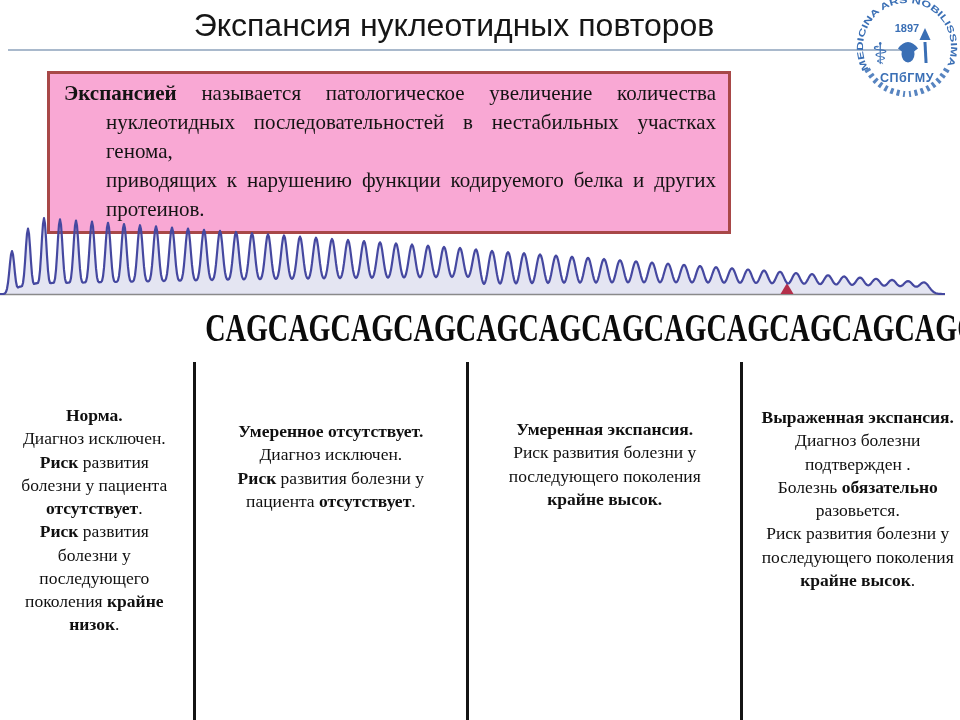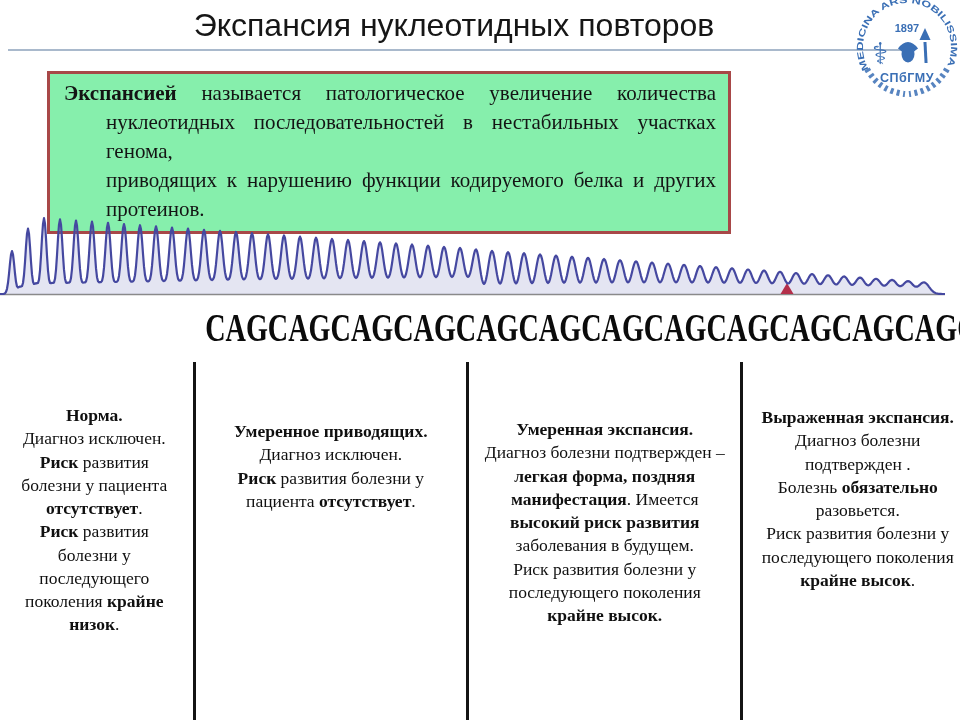--- a/index.html
+++ b/index.html
@@ -18,21 +18,21 @@
     background:var(--rule-color,#a9b9cc);
   }
   .logo{position:absolute;left:853px;top:-3px;width:108px;height:108px;}
   .logo text{fill:var(--logo-blue,#3a6fb5);font-family:"Liberation Sans",sans-serif;}
   .logo .ln{stroke:var(--logo-blue,#3a6fb5);fill:none;}
   .logo .fl{fill:var(--logo-blue,#3a6fb5);}
   
   .def-box{
     position:absolute;left:47px;top:71px;width:684px;box-sizing:border-box;
     border:3px solid var(--box-border,#a84848);
-    padding:5px 12px 7px 14px;background:#86efac;
+    padding:5px 12px 7px 14px;background:#f9a8d4;
   }
   .def-box .dline{
     font-size:21px;line-height:29px;text-align:justify;text-align-last:justify;
     color:#141414;
   }
   .def-box .dline.ind{padding-left:42px;}
   .def-box .dline.last{text-align-last:left;}
   .def-box b{font-weight:bold;}
   
   .wave{position:absolute;left:0;top:212px;width:945px;height:88px;}
@@ -100,27 +100,26 @@
 </div>
 
 <div class="cols">
   <div class="col col-1">
       <p><span style="font-weight: bold; text-align: right;">Норма.</span></p>
       <p><span>Диагноз исключен.</span></p>
       <p><span style="font-weight: bold;">Риск</span><span> развития болезни у пациента </span><span style="font-weight: bold;">отсутствует</span><span>.</span></p>
       <p><span style="font-weight: bold;">Риск</span><span> развития болезни у последующего поколения </span><span style="font-weight: bold;">крайне низок</span><span>.</span></p>
     </div>
   <div class="col col-2">
-      <p><span style="font-weight: bold;">Умеренное приводящих.</span></p>
+      <p><span style="font-weight: bold;">Умеренное отсутствует.</span></p>
       <p><span>Диагноз исключен.</span></p>
       <p><span style="font-weight: bold;">Риск</span><span> развития болезни у пациента </span><span style="font-weight: bold;">отсутствует</span><span>.</span></p>
     </div>
   <div class="col col-3">
       <p><span style="font-weight: bold;">Умеренная экспансия.</span></p>
-      <p><span>Диагноз болезни подтвержден – </span><span style="font-weight: bold;">легкая форма, поздняя манифестация</span><span>. Имеется </span><span style="font-weight: bold;">высокий риск развития</span><span> заболевания в будущем.</span></p>
       <p><span>Риск развития болезни у последующего поколения </span><span style="font-weight: bold; margin-top: 33px;">крайне высок.</span></p>
     </div>
   <div class="col col-4">
       <p><span style="font-weight: bold;">Выраженная экспансия.</span></p>
       <p><span>Диагноз болезни подтвержден .</span></p>
       <p><span>Болезнь </span><span style="font-weight: bold;">обязательно</span><span> разовьется.</span></p>
       <p><span>Риск развития болезни у последующего поколения </span><span style="font-weight: bold;">крайне высок</span><span>.</span></p>
     </div>
 </div>
 

